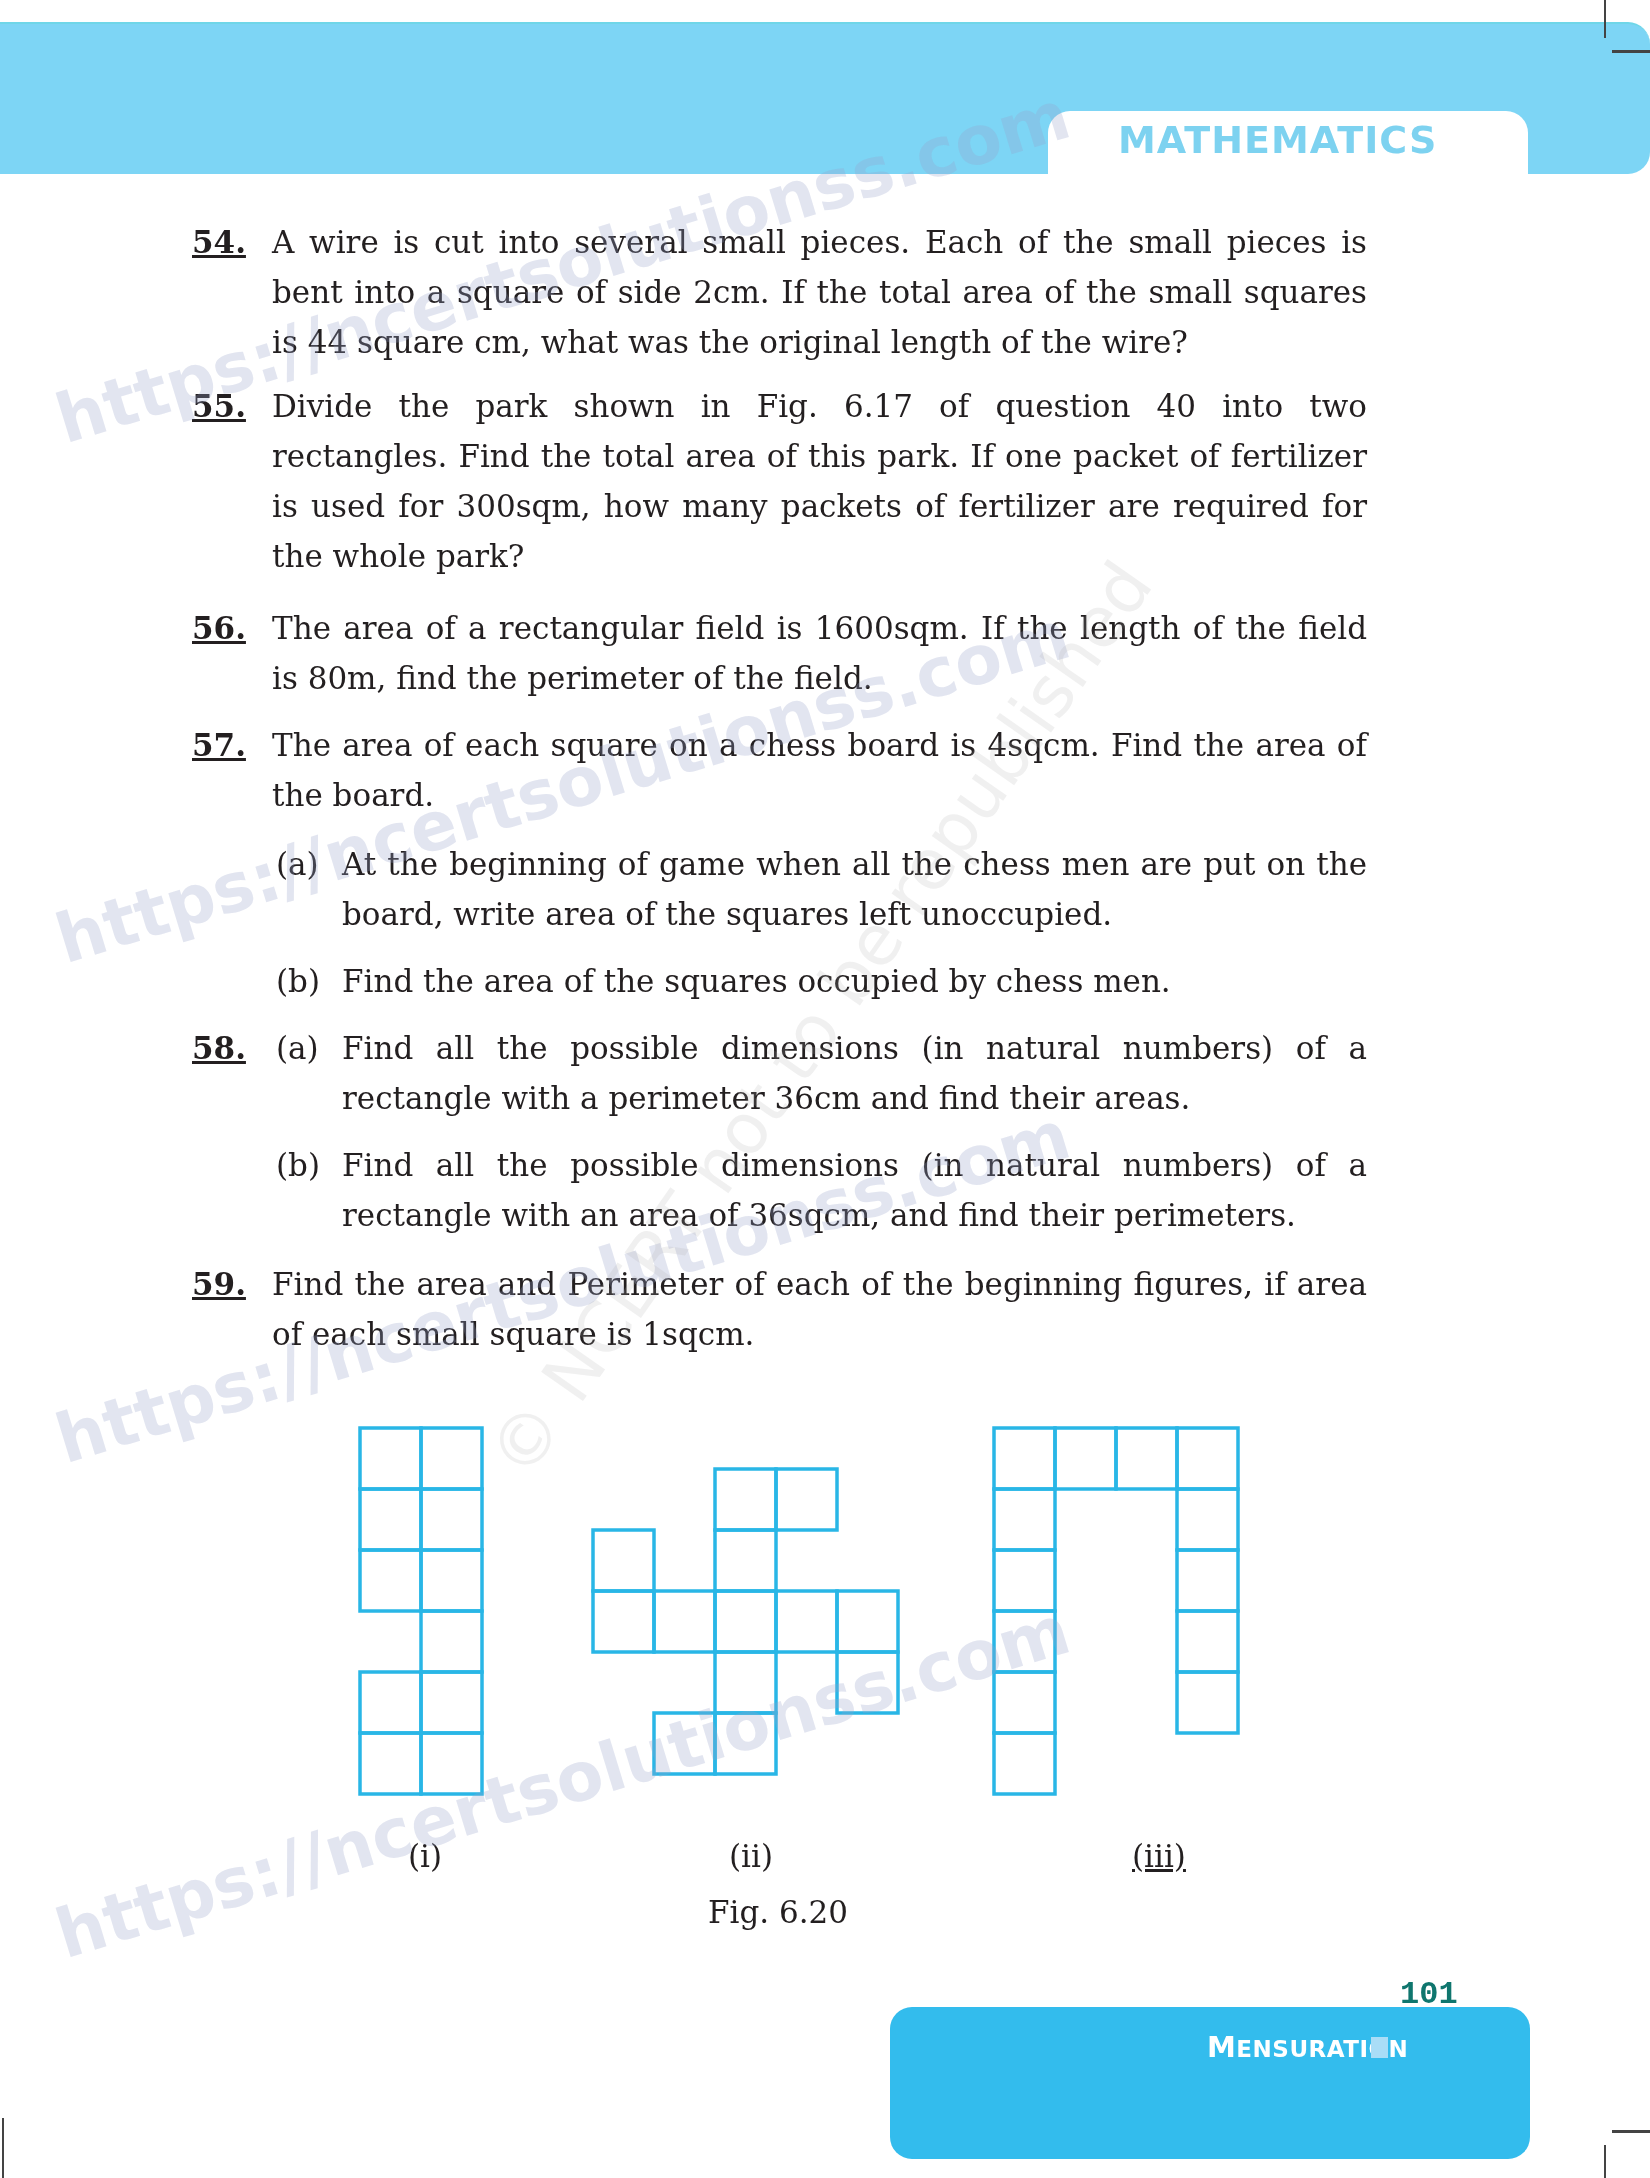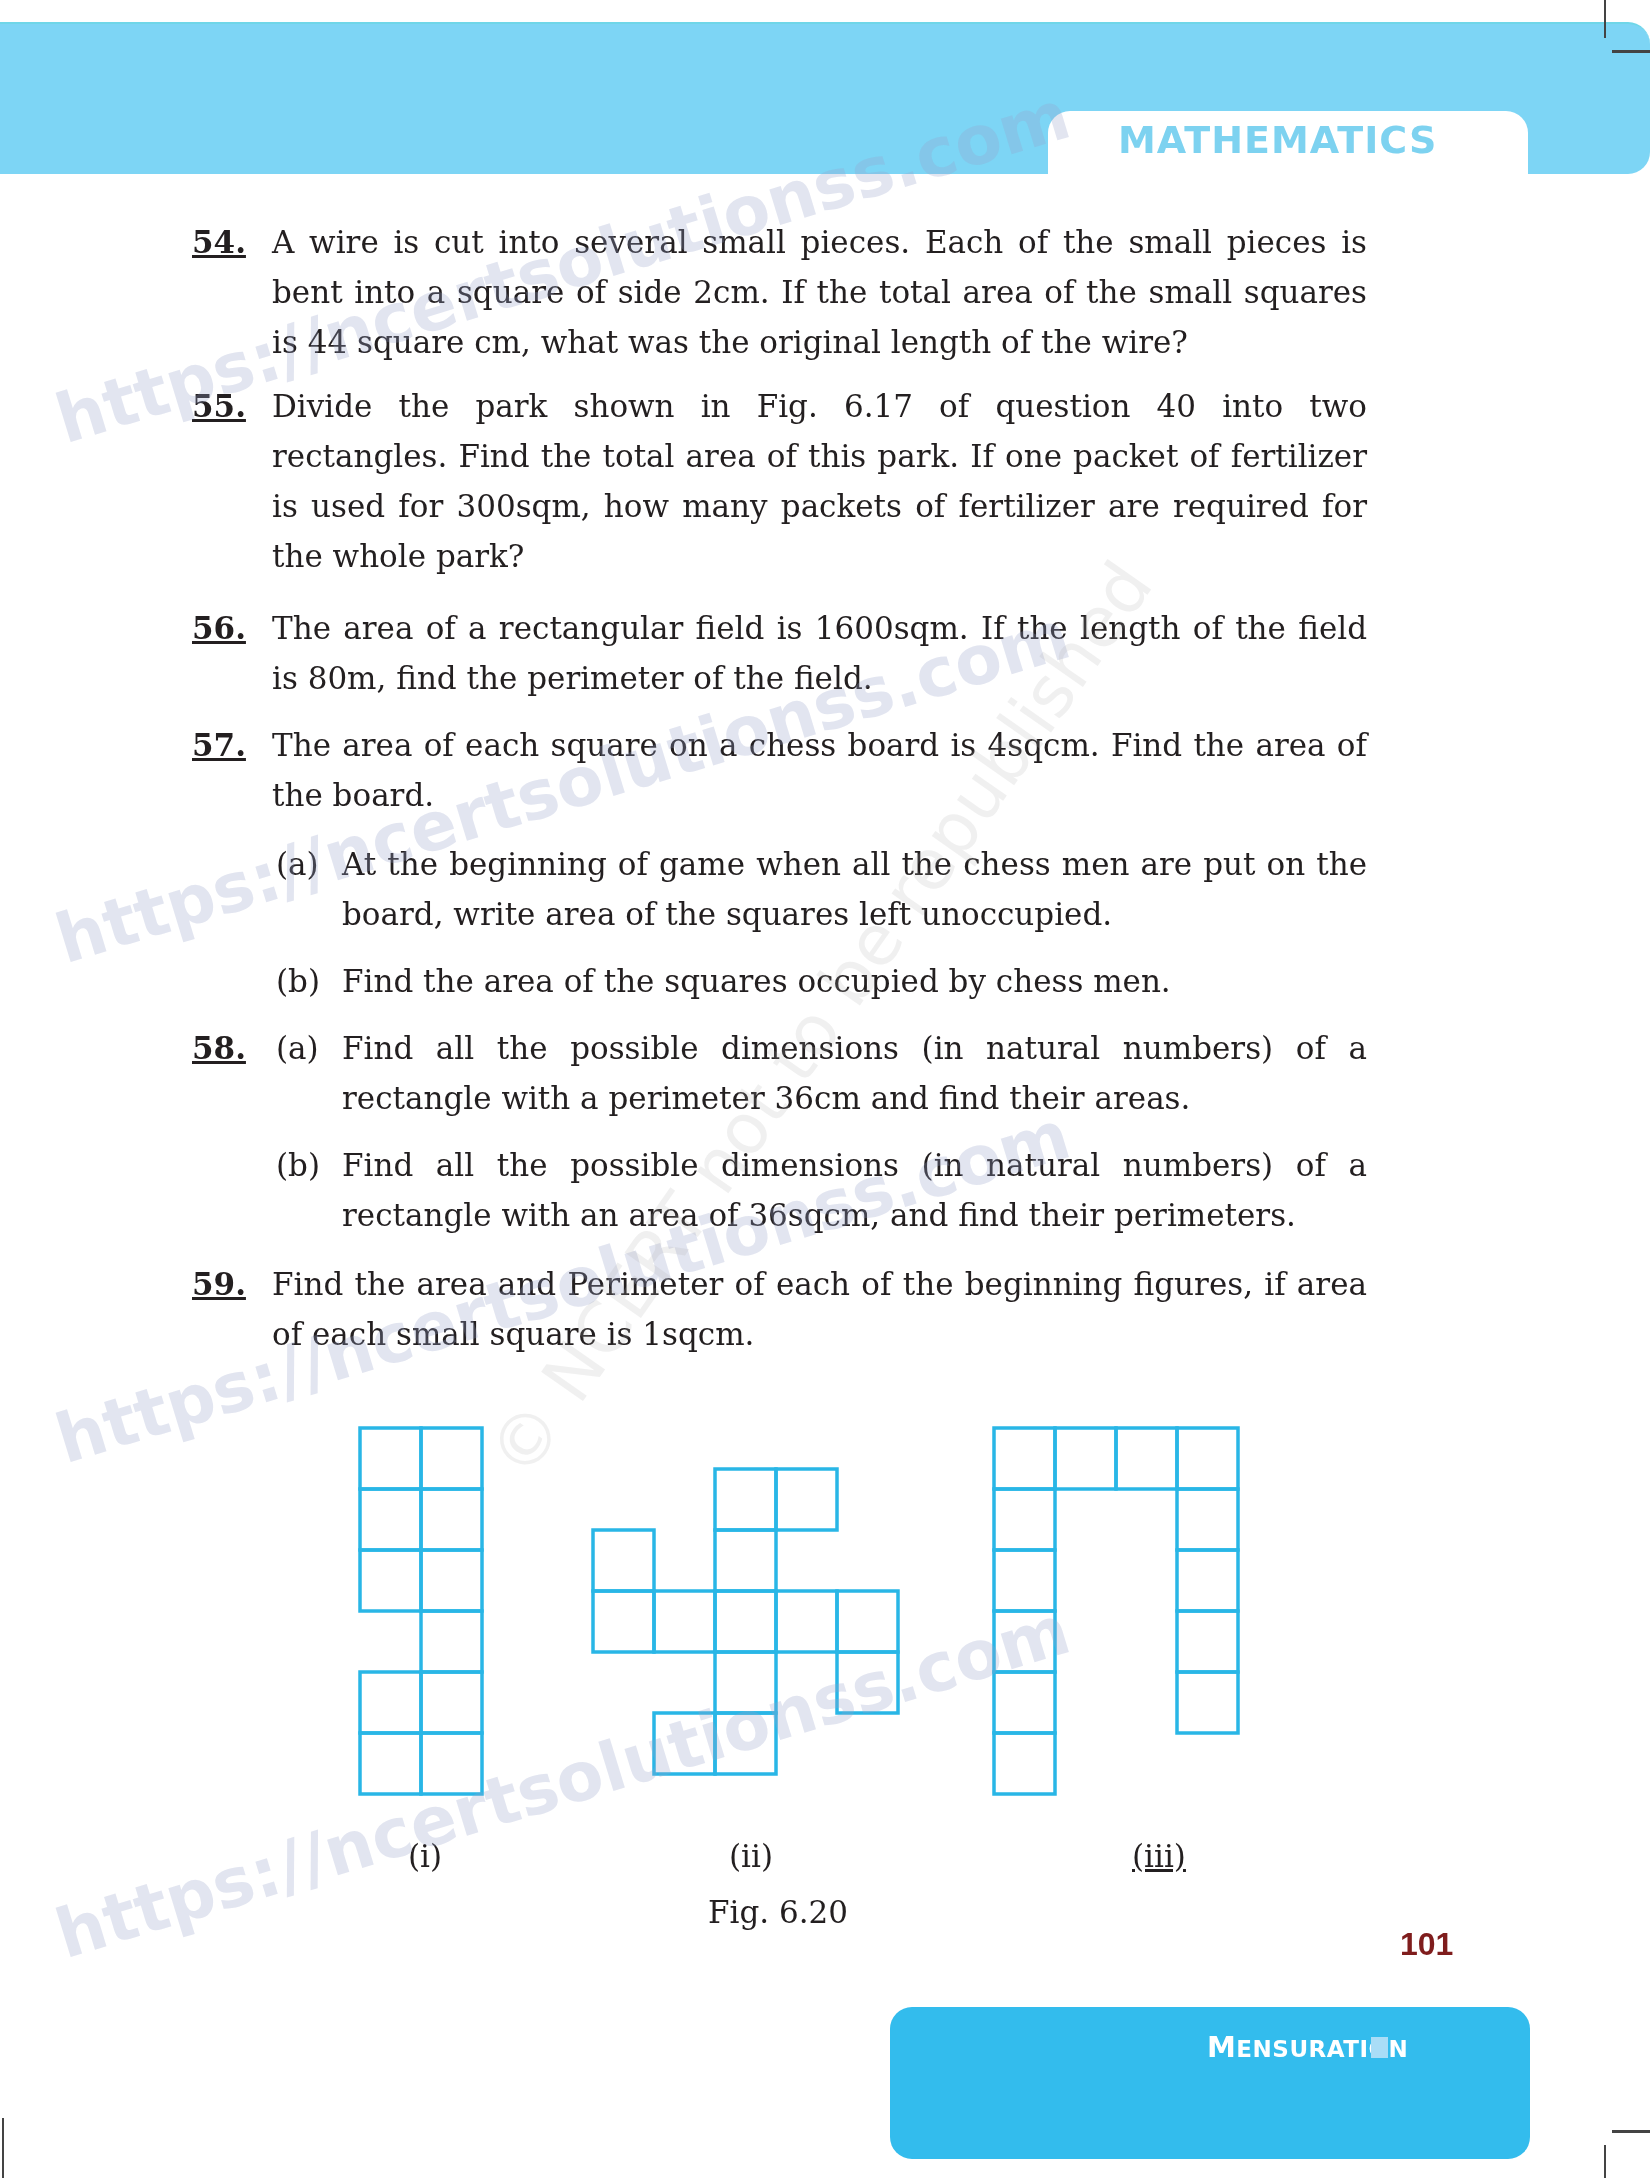--- a/index.html
+++ b/index.html
@@ -49,23 +49,23 @@
       position:absolute; left:1207px; top:2030px;
       font-family:"DejaVu Sans", sans-serif; font-weight:bold;
       font-size:23px; color:#ffffff; letter-spacing:0.5px;
     }
     .footer-chapter .big { font-size:29px; }
     .footer-square {
       position:absolute; left:1371px; top:2037px; width:17px; height:21px;
       background:#a9ddf7;
     }
     .footer-page {
-      position:absolute; left:1400px; top:1926px;
-      font-family:Liberation Sans, sans-serif; font-weight:bold;
-      font-size:32px; color:#7f1d1d;
+      position:absolute; left:1400px; top:1976px;
+      font-family:Liberation Mono, monospace; font-weight:bold;
+      font-size:32px; color:#0f766e;
     }
     .watermark {
       position:absolute; font-family:"DejaVu Sans", sans-serif; font-weight:bold;
       color:rgba(150,160,200,0.28); font-size:68px; white-space:nowrap;
       transform-origin:left bottom; pointer-events:none;
     }
     .watermark2 {
       position:absolute; font-family:"DejaVu Sans", sans-serif;
       color:rgba(170,170,170,0.18); font-size:70px; white-space:nowrap;
       transform-origin:left bottom; pointer-events:none;

